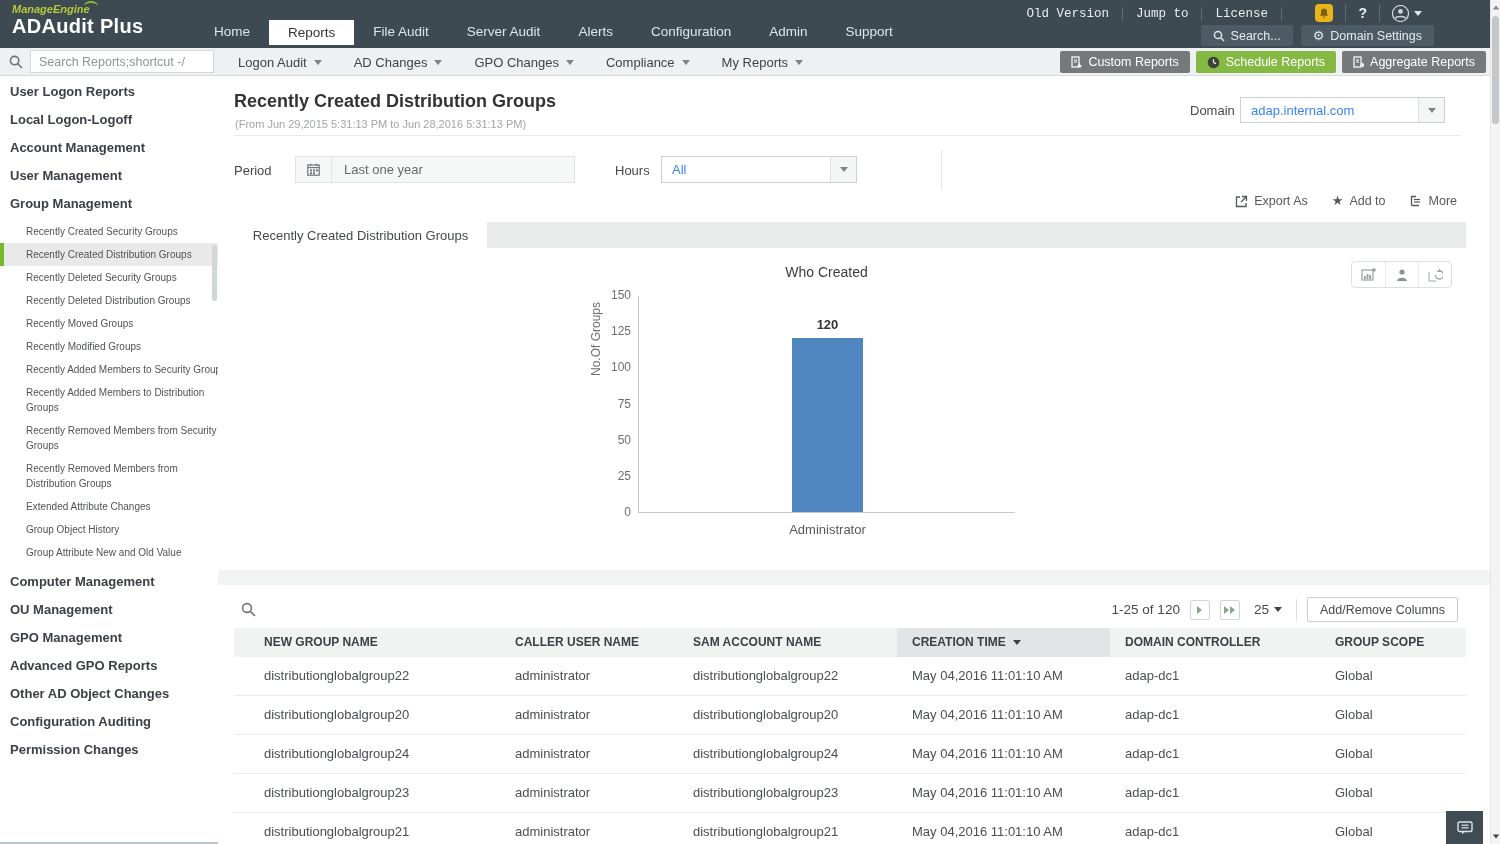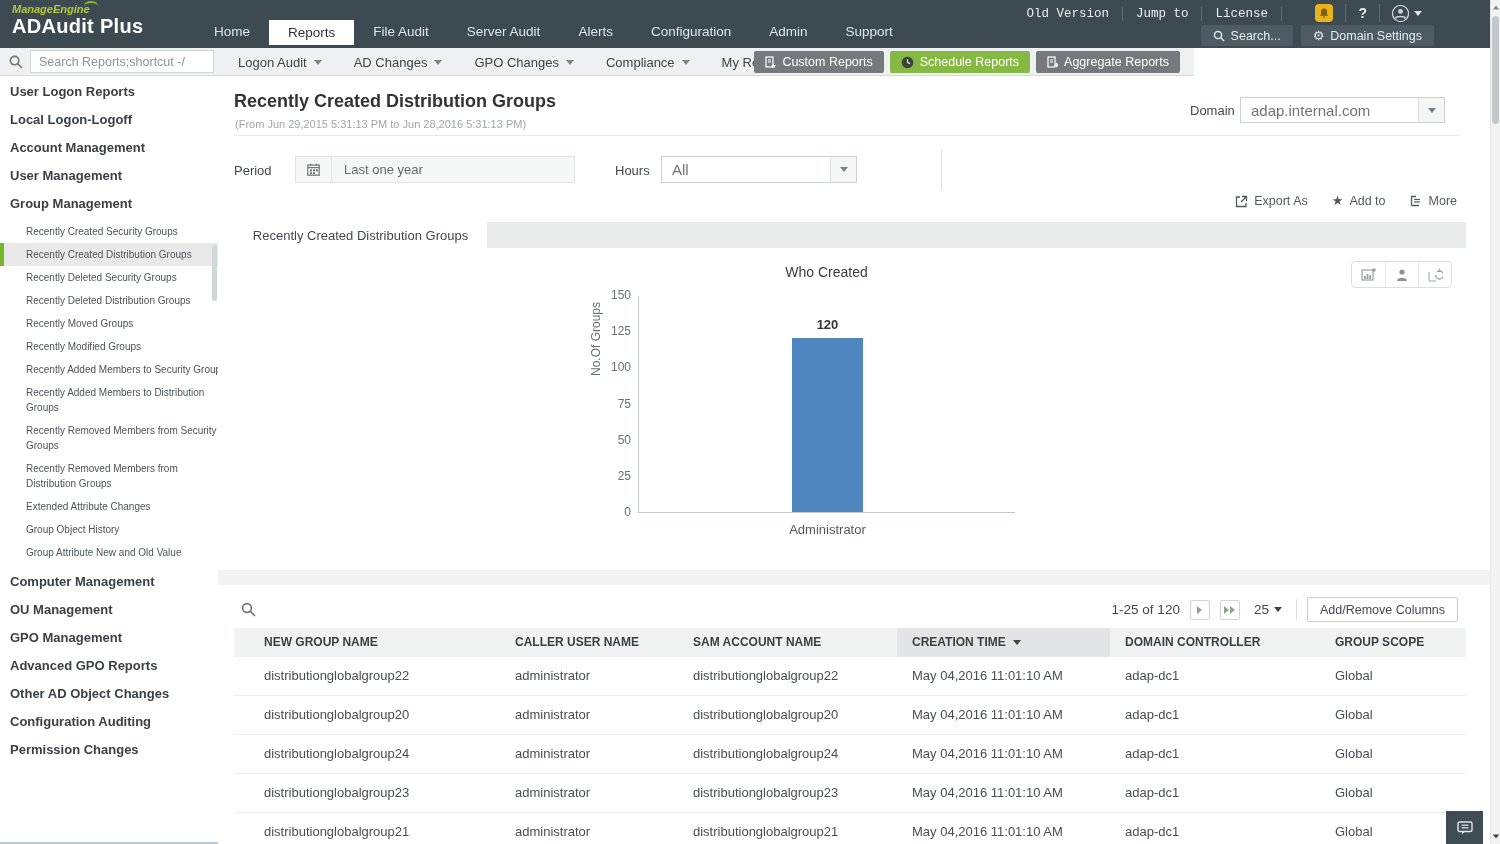--- a/index.html
+++ b/index.html
@@ -25,21 +25,21 @@
   .bell { width:18px; height:18px; border-radius:4px; background:#eab31c; display:flex; align-items:center; justify-content:center; }
   .help { color:#e9eef0; font-size:14px; font-weight:bold; }
   .user-caret { margin-left:5px; }
   .hdr-btns { position:absolute; right:66px; top:25px; display:flex; gap:8px; }
   .hbtn { display:flex; align-items:center; gap:6px; height:21px; padding:0 12px; background:#4d5c64;
     border:none; border-radius:2px; color:#e4eaec; font-size:12.5px; cursor:pointer;
     font-family:inherit; }
   .gear-glyph { font-size:13px; color:#dfe5e8; font-family:"DejaVu Sans",sans-serif; }
 
   
-  #subbar { position:absolute; left:0; top:48px; width:1194px; height:28px; background:#eef0f1; border-bottom:1px solid #d9dcdd; }
+  #subbar { position:absolute; left:0; top:48px; width:1500px; height:28px; background:#eef0f1; border-bottom:1px solid #d9dcdd; }
   .sb-search { position:absolute; left:0; top:0; width:218px; height:28px; }
   .sb-search svg { position:absolute; left:9px; top:7px; }
   .sb-search input { position:absolute; left:30px; top:2px; width:184px; height:23px; border:1px solid #d4d7d8;
     padding:0 8px; font-size:12.5px; color:#666; background:#fff; font-family:inherit; outline:none; }
   .sb-search input::placeholder { color:#8e9497; }
   .menus { position:absolute; left:222px; top:0; display:flex; height:28px; }
   .menu { display:flex; align-items:center; gap:7px; padding:0 16px; font-size:13px; color:#3f4447; cursor:pointer; }
   .sb-btns { position:absolute; right:14px; top:3px; display:flex; gap:6px; }
   .tbtn { display:flex; align-items:center; gap:6px; height:22px; padding:0 11px; border:none; border-radius:2px;
     color:#fff; font-size:12.5px; cursor:pointer; font-family:inherit; }
@@ -64,21 +64,21 @@
   .sub.selected { background:#e9e9e9; border-left:4px solid #76b82a; padding-left:22px; }
   .side-thumb { position:absolute; right:1px; top:169px; width:5px; height:56px; background:#d3d6d7; border-radius:3px; }
   .side-bottom-line { position:absolute; left:0; bottom:0; width:218px; height:2px; background:#b9c7cf; }
 
   
   #main { position:absolute; left:218px; top:76px; width:1272px; height:768px; background:#fff; }
   .page-title { position:absolute; left:16px; top:15px; font-size:18px; font-weight:bold; color:#333; }
   .daterange { position:absolute; left:17px; top:42px; font-size:11px; color:#a0a5a8; }
   .domain-label { position:absolute; left:972px; top:27px; font-size:13px; color:#44484b; }
   .select { position:absolute; background:#fff; border:1px solid #ccd0d1; height:26px; display:flex; align-items:center; cursor:pointer; }
-  .select .sval { flex:1; padding:0 10px; font-size:15px; color:#737373; white-space:nowrap; overflow:hidden; }
+  .select .sval { flex:1; padding:0 10px; font-size:13px; color:#3b82f6; white-space:nowrap; overflow:hidden; }
   .sel-caret { width:26px; height:100%; border-left:1px solid #dfe2e3; background:#f4f5f5; display:flex; align-items:center; justify-content:center; }
   #domain-select { left:1022px; top:21px; width:205px; }
   .divider1 { position:absolute; left:16px; top:59px; width:1226px; height:1px; background:#e8eaea; }
   .flabel { position:absolute; font-size:13px; color:#44484b; }
   #period-label { left:16px; top:87px; }
   .period-box { position:absolute; left:77px; top:80px; width:280px; height:27px; background:#f6f7f7;
     border:1px solid #e2e4e4; display:flex; align-items:center; cursor:pointer; }
   .cal-cell { width:36px; height:100%; border-right:1px solid #e2e4e4; display:flex; align-items:center; justify-content:center; }
   .pval { padding-left:12px; font-size:13px; color:#66696c; }
   #hours-label { left:397px; top:87px; }

